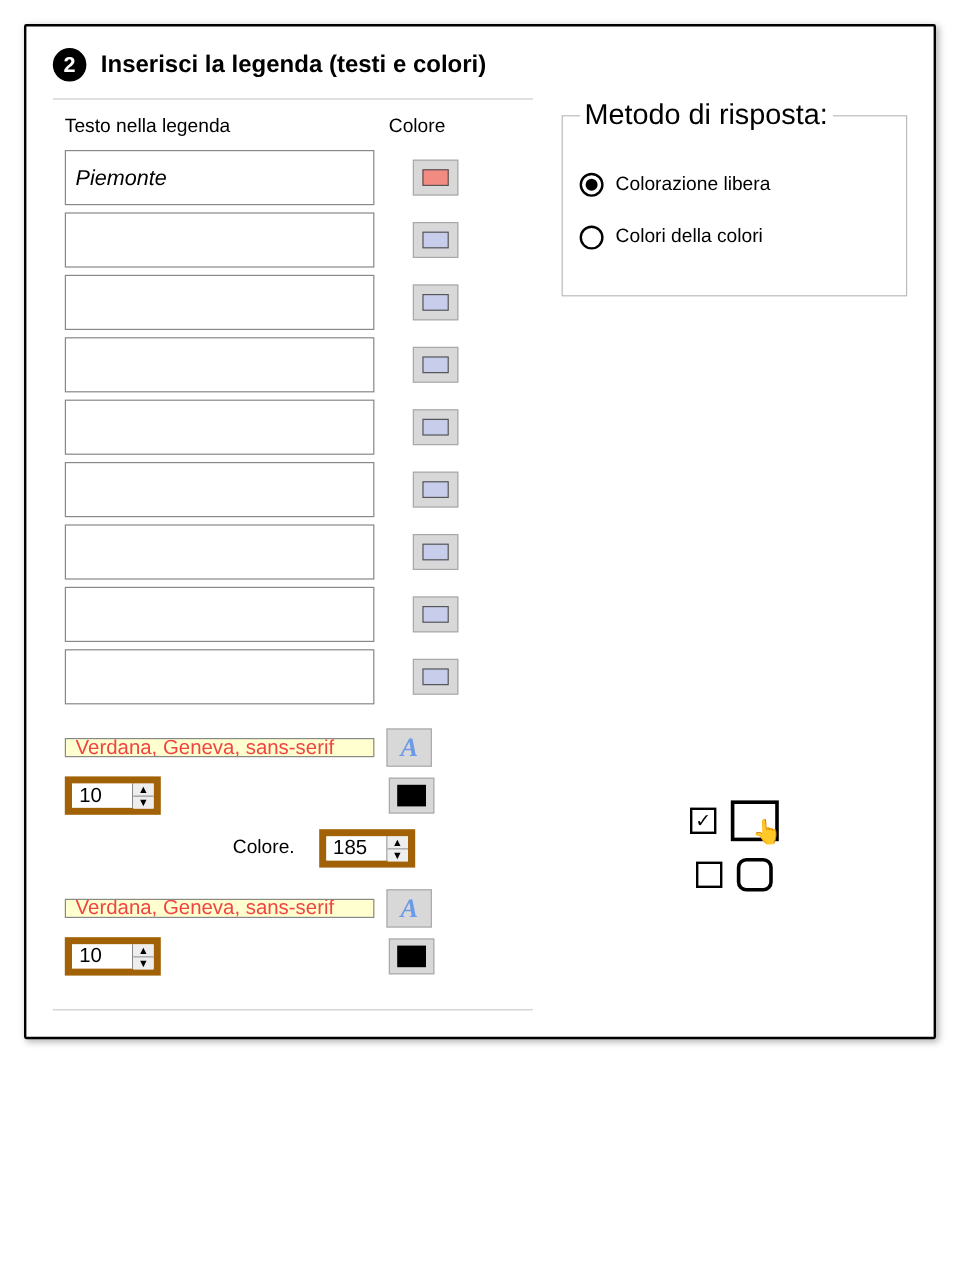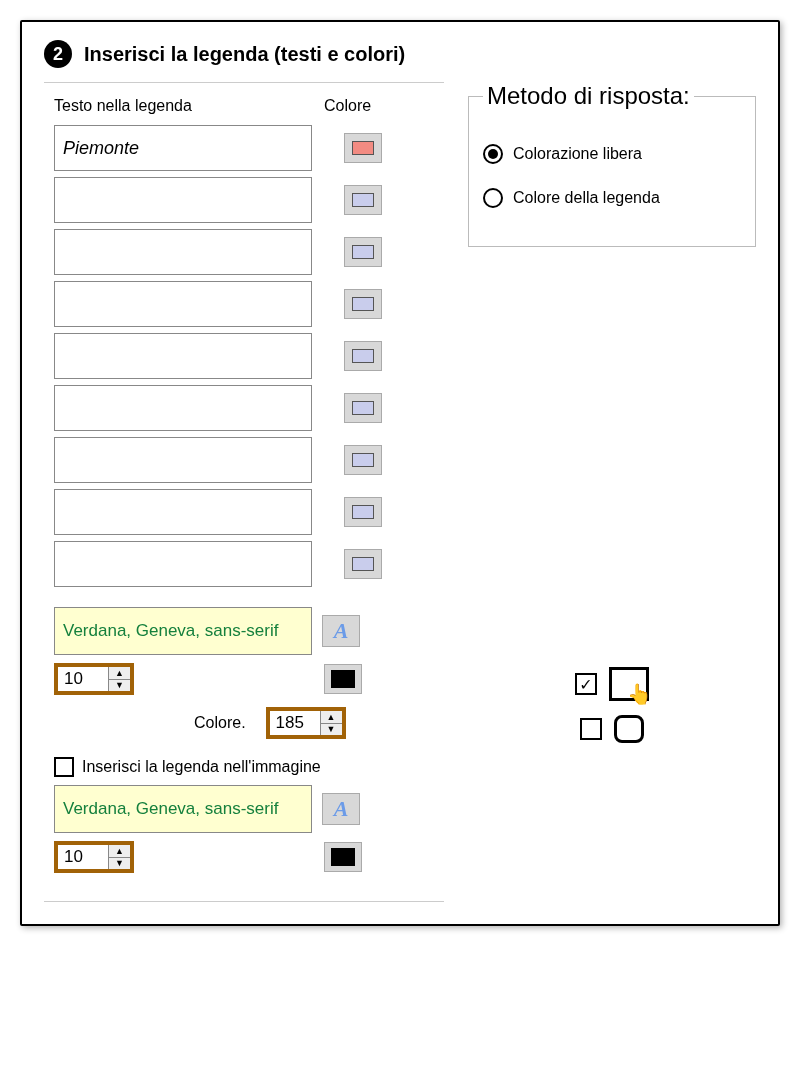--- a/index.html
+++ b/index.html
@@ -106,26 +106,26 @@
     border: 1px solid #555;
   }
   .font-row {
     display: flex;
     align-items: center;
     margin-top: 20px;
     margin-bottom: 8px;
   }
   .font-input {
     width: 258px;
-    height: 48px;
+    height: 16px;
     border: 1px solid #888;
     background: #ffffd0;
     padding: 4px 8px;
     font-size: 17px;
-    color: #15803d;
+    color: #ef4444;
   }
   .font-btn {
     width: 38px;
     height: 32px;
     margin-left: 10px;
     background: #d8d8d8;
     border: 1px solid #aaa;
     display: flex;
     align-items: center;
     justify-content: center;
@@ -138,21 +138,21 @@
   }
   .size-row {
     display: flex;
     align-items: center;
     margin-bottom: 8px;
   }
   .spinner {
     display: flex;
     width: 80px;
     height: 32px;
-    border: 4px solid #a16207;
+    border: 6px solid #a16207;
   }
   .spinner input {
     width: 50px;
     border: none;
     padding: 4px 6px;
     font-size: 17px;
   }
   .spinner-btns {
     width: 26px;
     display: flex;
@@ -394,24 +394,20 @@
         <span class="width-label">Colore.</span>
         <div class="spinner">
           <input value="185" style="">
           <div class="spinner-btns">
             <div>▲</div>
             <div>▼</div>
           </div>
         </div>
       </div>
 
-      <div class="checkbox-row">
-        <div class="cb" id="cb-insert"></div>
-        <span>Inserisci la legenda nell'immagine</span>
-      </div>
 
       <div class="font-row" style="margin-top:8px">
         <input class="font-input" readonly="" value="Verdana, Geneva, sans-serif" style="">
         <div class="font-btn">A</div>
       </div>
       <div class="size-row">
         <div class="spinner">
           <input value="10" style="">
           <div class="spinner-btns">
             <div>▲</div>
@@ -428,21 +424,21 @@
     <div class="right-col">
       <fieldset>
         <legend>Metodo di risposta:</legend>
         <div id="radio-options">
             <div class="radio-row">
               <div class="radio selected"></div>
               <span>Colorazione libera</span>
             </div>
             <div class="radio-row">
               <div class="radio"></div>
-              <span>Colore della legenda</span>
+              <span>Colori della colori</span>
             </div>
           </div>
       </fieldset>
 
 
       <div class="toggle-area">
         <div class="toggle-row">
           <div class="small-cb checked" id="tg1"></div>
           <div class="icon-box">
             <span class="hand-cursor">👆</span>

